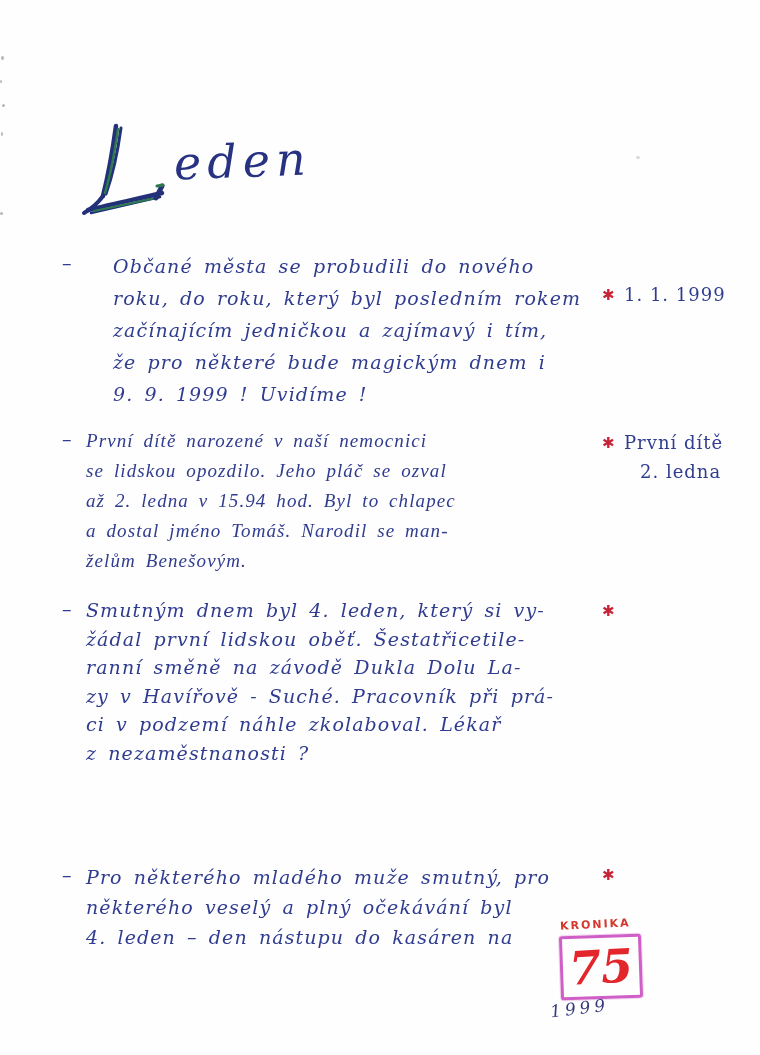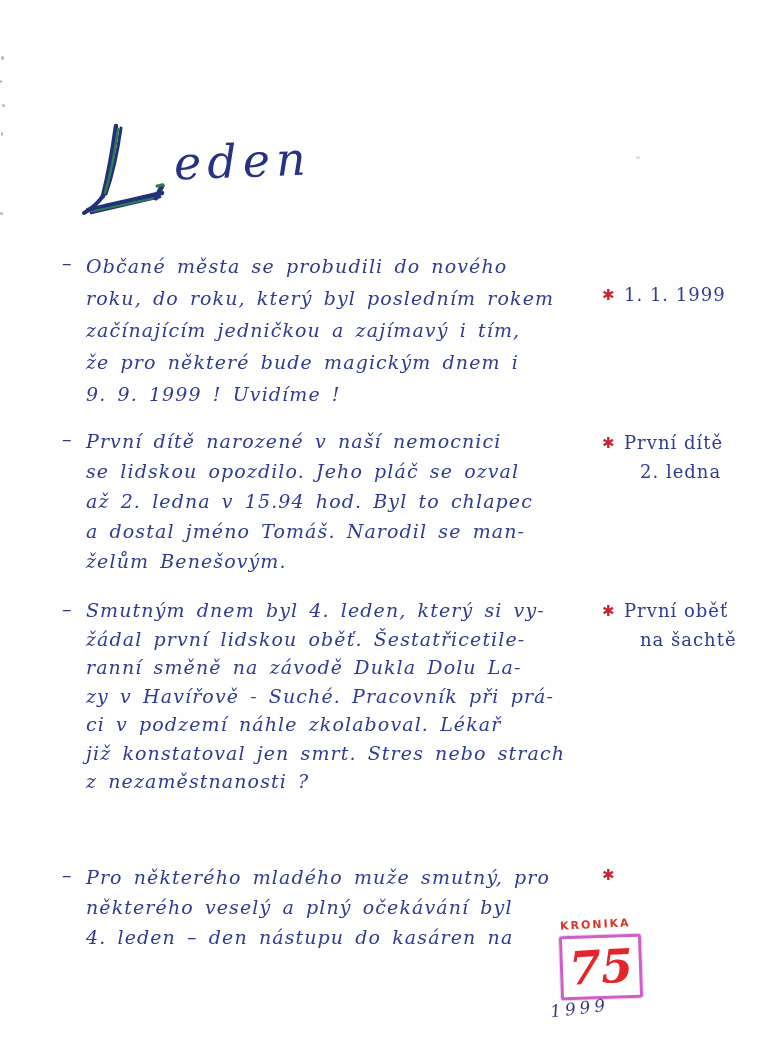--- a/index.html
+++ b/index.html
@@ -41,22 +41,22 @@
   }
   .lines{width:480px;}
   .ln{
     color:#2f3c8f;
     font-style:italic;
     font-size:19px;
     letter-spacing:1.1px;
     word-spacing:4px;
     white-space:nowrap;
   }
-  .entry-0{top:250px;} .entry-0 .ln{line-height:32px;}
-  .entry-1{top:426px;} .entry-1 .ln{line-height:30px;}
+  .entry-0{top:250px;} .entry-0 .ln{line-height:32px;margin-left:27px;}
+  .entry-1{top:426px;} .entry-1 .ln{line-height:30px;font-family:Liberation Serif, serif;}
   .entry-2{top:596px;} .entry-2 .ln{line-height:28.5px;}
   .entry-3{top:862px;} .entry-3 .ln{line-height:30px;}
 
   
   .note{position:absolute;left:602px;display:flex;align-items:flex-start;}
   .marker{
     color:#c62436;font-size:15px;line-height:26px;
     flex:0 0 18px;margin-top:2px;
   }
   .note-lines{padding-left:4px;}
@@ -167,30 +167,25 @@
   </aside>
 
   <section class="entry entry-2">
     <span class="bullet">–</span>
     <div class="lines">
       <div class="ln">Smutným dnem byl 4. leden, který si vy-</div>
       <div class="ln">žádal první lidskou oběť. Šestatřicetile-</div>
       <div class="ln">ranní směně na závodě Dukla Dolu La-</div>
       <div class="ln">zy v Havířově - Suché. Pracovník při prá-</div>
       <div class="ln">ci v podzemí náhle zkolaboval. Lékař</div>
-      <div class="ln">již konstatoval jen smrt. Stres nebo strach</div>
       <div class="ln">z nezaměstnanosti ?</div>
     </div>
   </section>
   <aside class="note note-2">
     <span class="marker">✱</span>
-    <div class="note-lines">
-      <div class="nln">První oběť</div>
-      <div class="nln">na šachtě</div>
-    </div>
   </aside>
 
   <section class="entry entry-3">
     <span class="bullet">–</span>
     <div class="lines">
       <div class="ln">Pro některého mladého muže smutný, pro</div>
       <div class="ln">některého veselý a plný očekávání byl</div>
       <div class="ln">4. leden – den nástupu do kasáren na</div>
     </div>
   </section>

